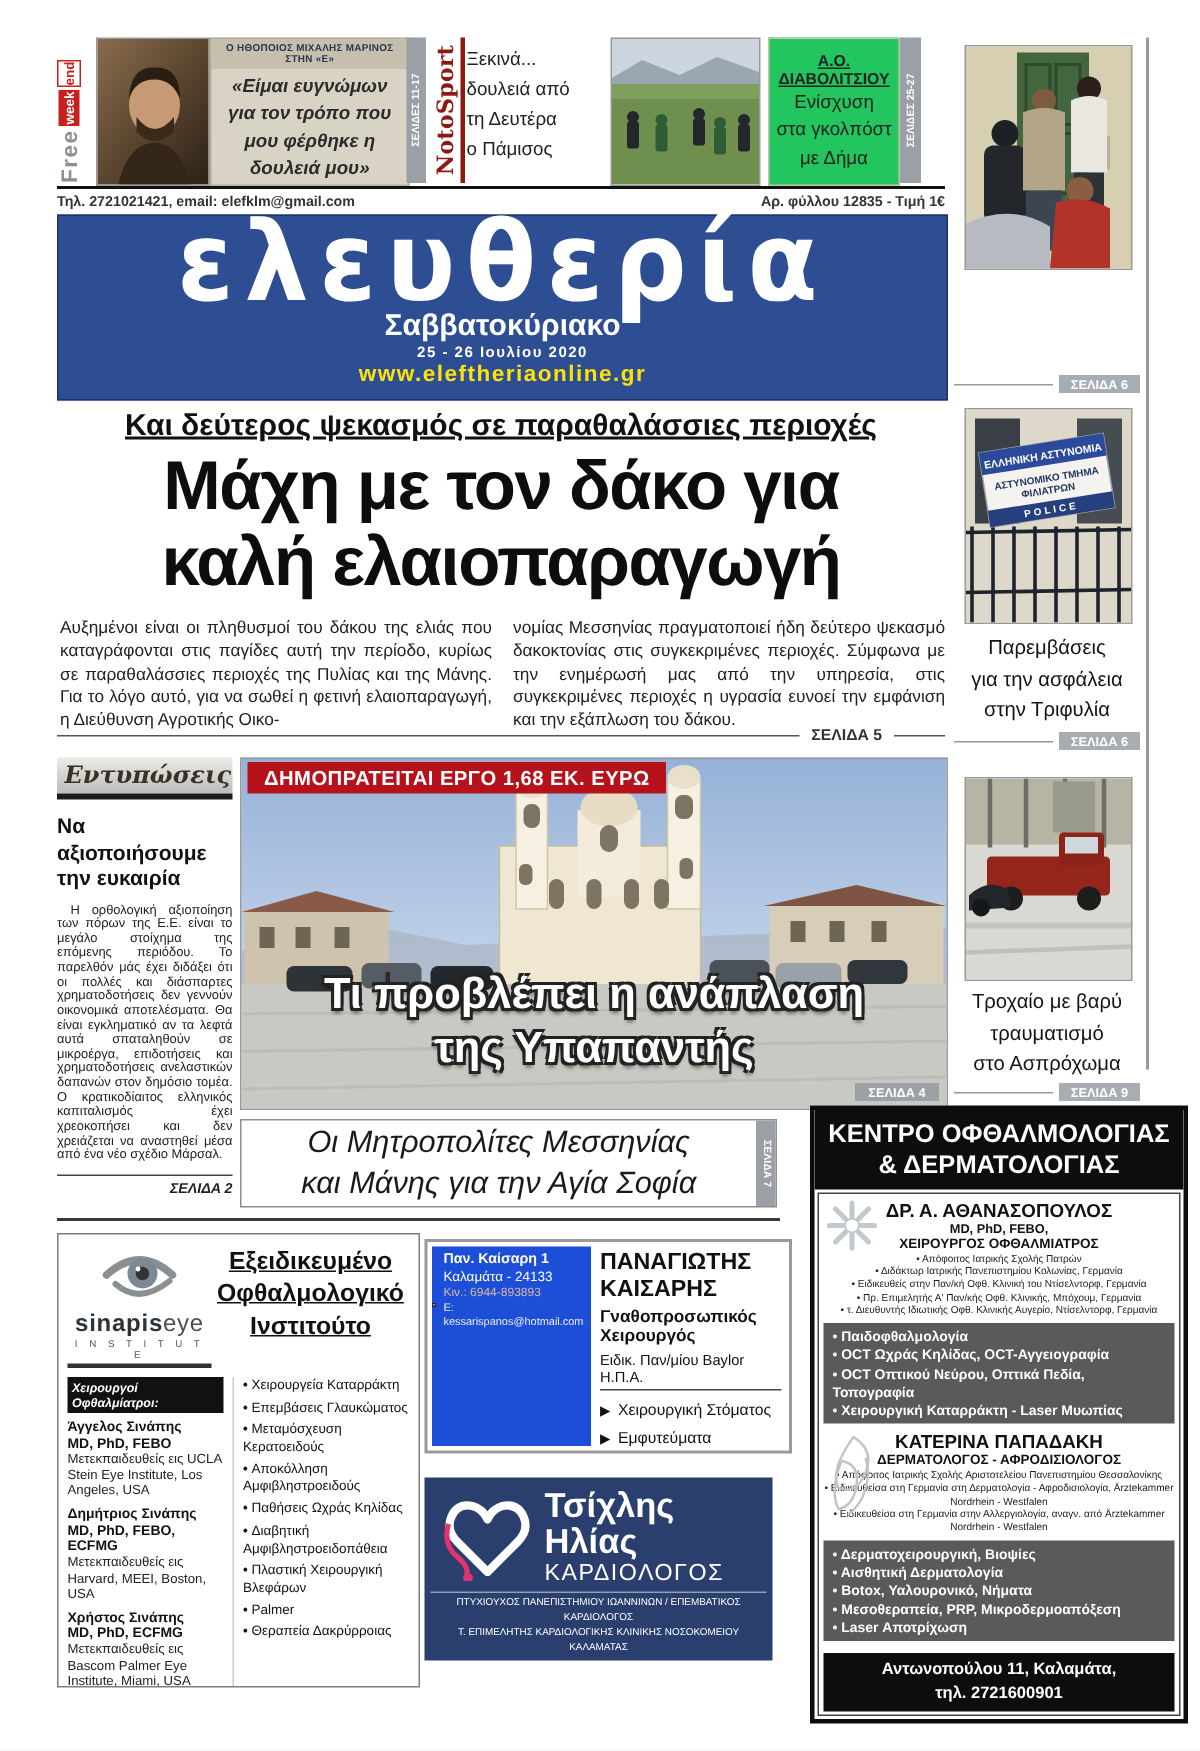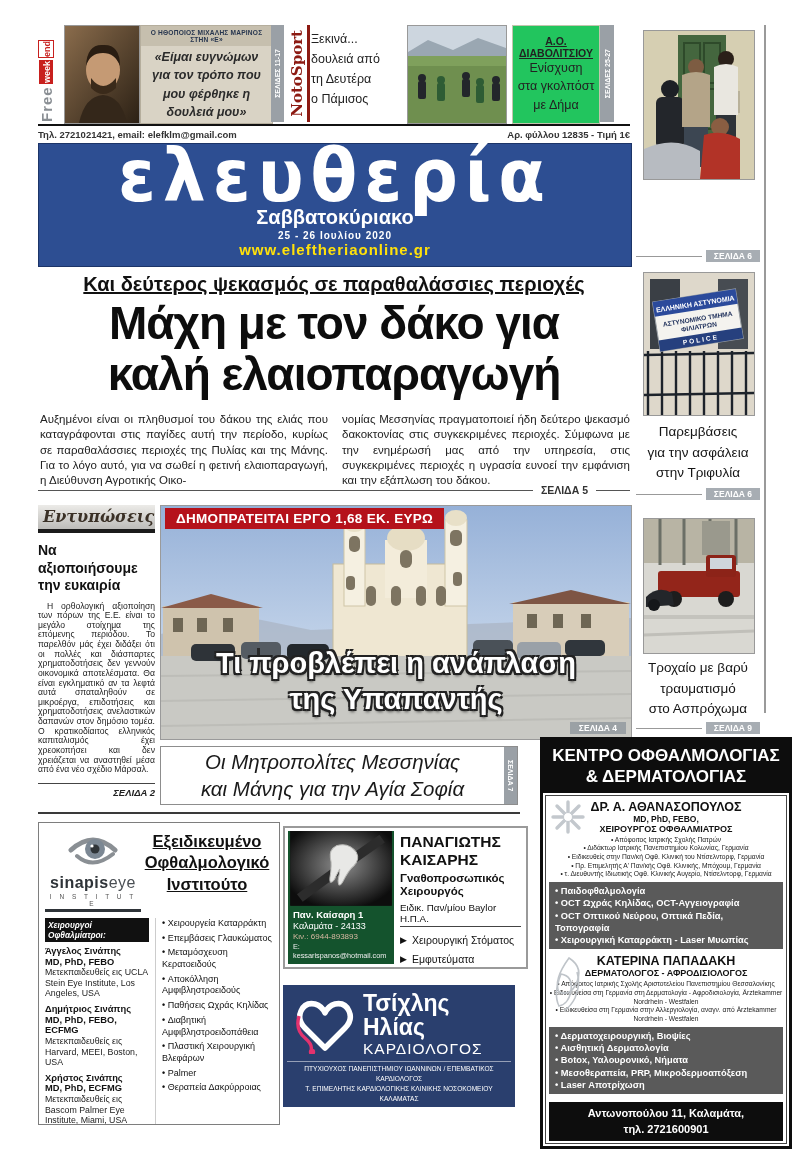--- a/index.html
+++ b/index.html
@@ -115,21 +115,21 @@
   .sin-doc-name{font-weight:bold;font-size:9.3px;line-height:1.15;}
   .sin-doc-creds{font-weight:bold;font-size:9.3px;line-height:1.15;}
   .sin-doc-det{font-size:8.8px;line-height:1.2;color:#222;}
   .sin-right{flex:1;border-left:1px solid #ccc;padding-left:6px;}
   .sin-svc{font-size:9px;line-height:1.3;margin-bottom:3px;color:#111;}
   .sin-svc::before{content:"• ";font-weight:bold;}
 
   
   .kais{left:283px;top:826px;width:235px;height:133px;border:2px solid #9a9a9a;background:#fff;
         display:flex;padding:3px;gap:5px;}
-  .kais-left{width:106px;background:#14532d;color:#fff;display:flex;flex-direction:column;}
+  .kais-left{width:106px;background:#1d4ed8;color:#fff;display:flex;flex-direction:row;}
   .kais-addr{padding:3px 5px 4px;line-height:1.25;}
   .kais-a1{font-weight:bold;font-size:9.5px;}
   .kais-a2{font-size:9px;}
   .kais-a3{font-size:8px;color:#d8b9a2;}
   .kais-a4{font-size:7.3px;color:#eee;}
   .kais-right{flex:1;padding:2px 2px 0 1px;}
   .kais-name{font-weight:bold;font-size:15.5px;line-height:1.15;color:#111;}
   .kais-title{font-weight:bold;font-size:11.5px;line-height:1.2;margin-top:3px;}
   .kais-spec{font-size:9.8px;border-bottom:1.5px solid #444;padding-bottom:2px;margin-top:3px;}
   .kais-svc{font-size:10.5px;margin-top:7px;display:flex;align-items:center;gap:5px;color:#111;}

